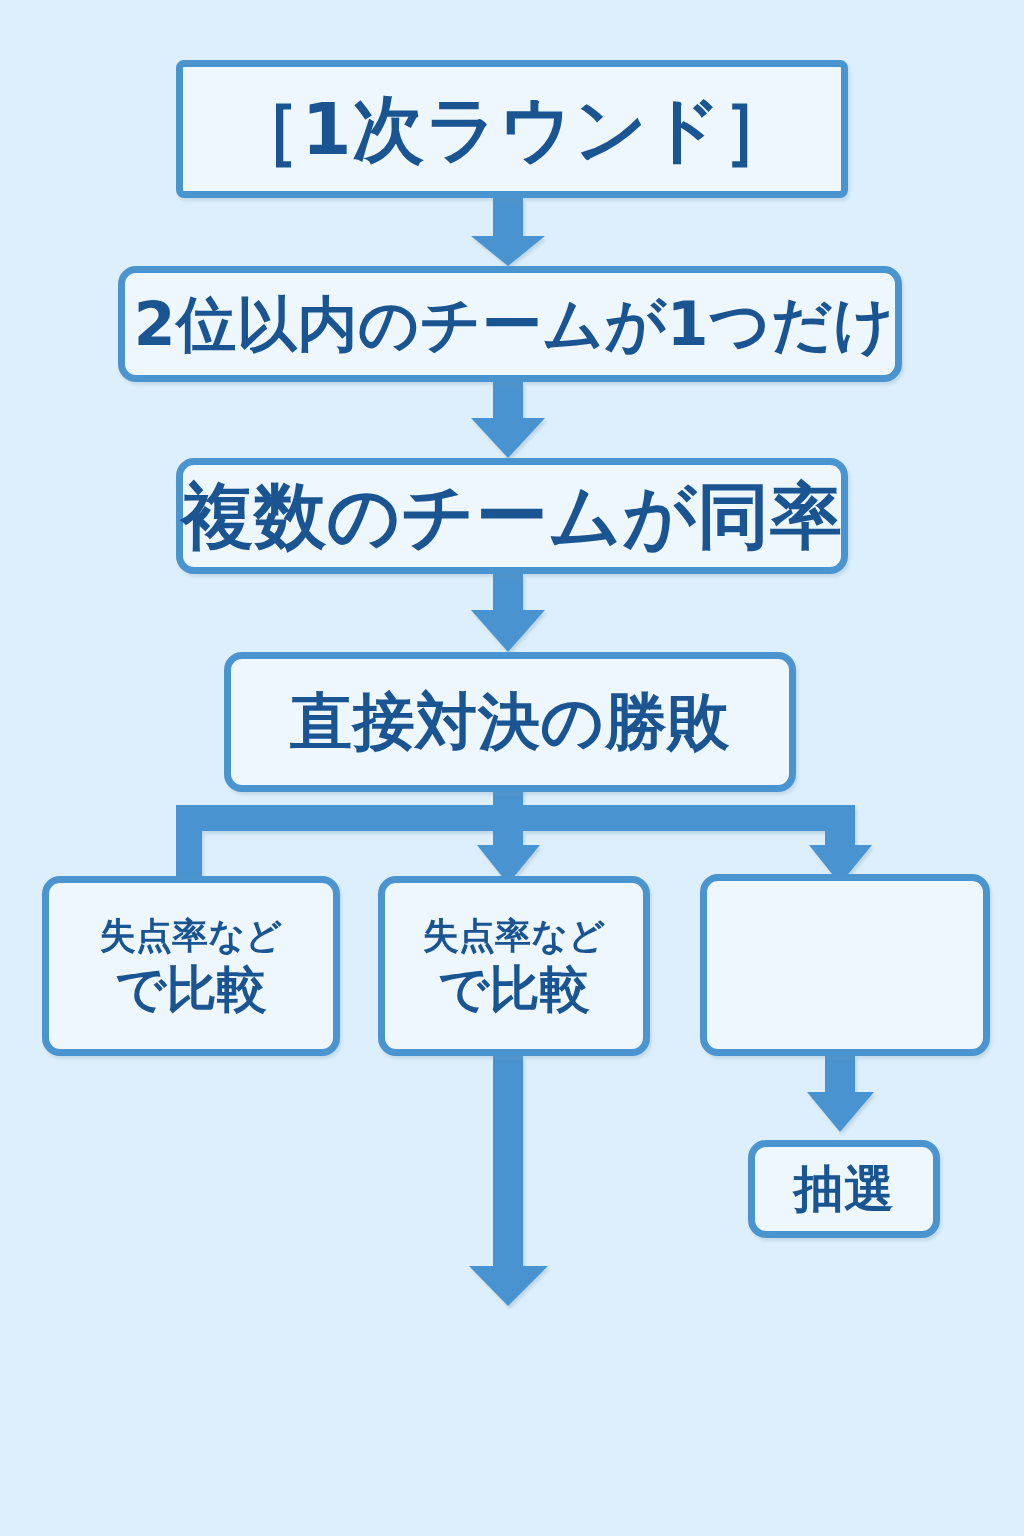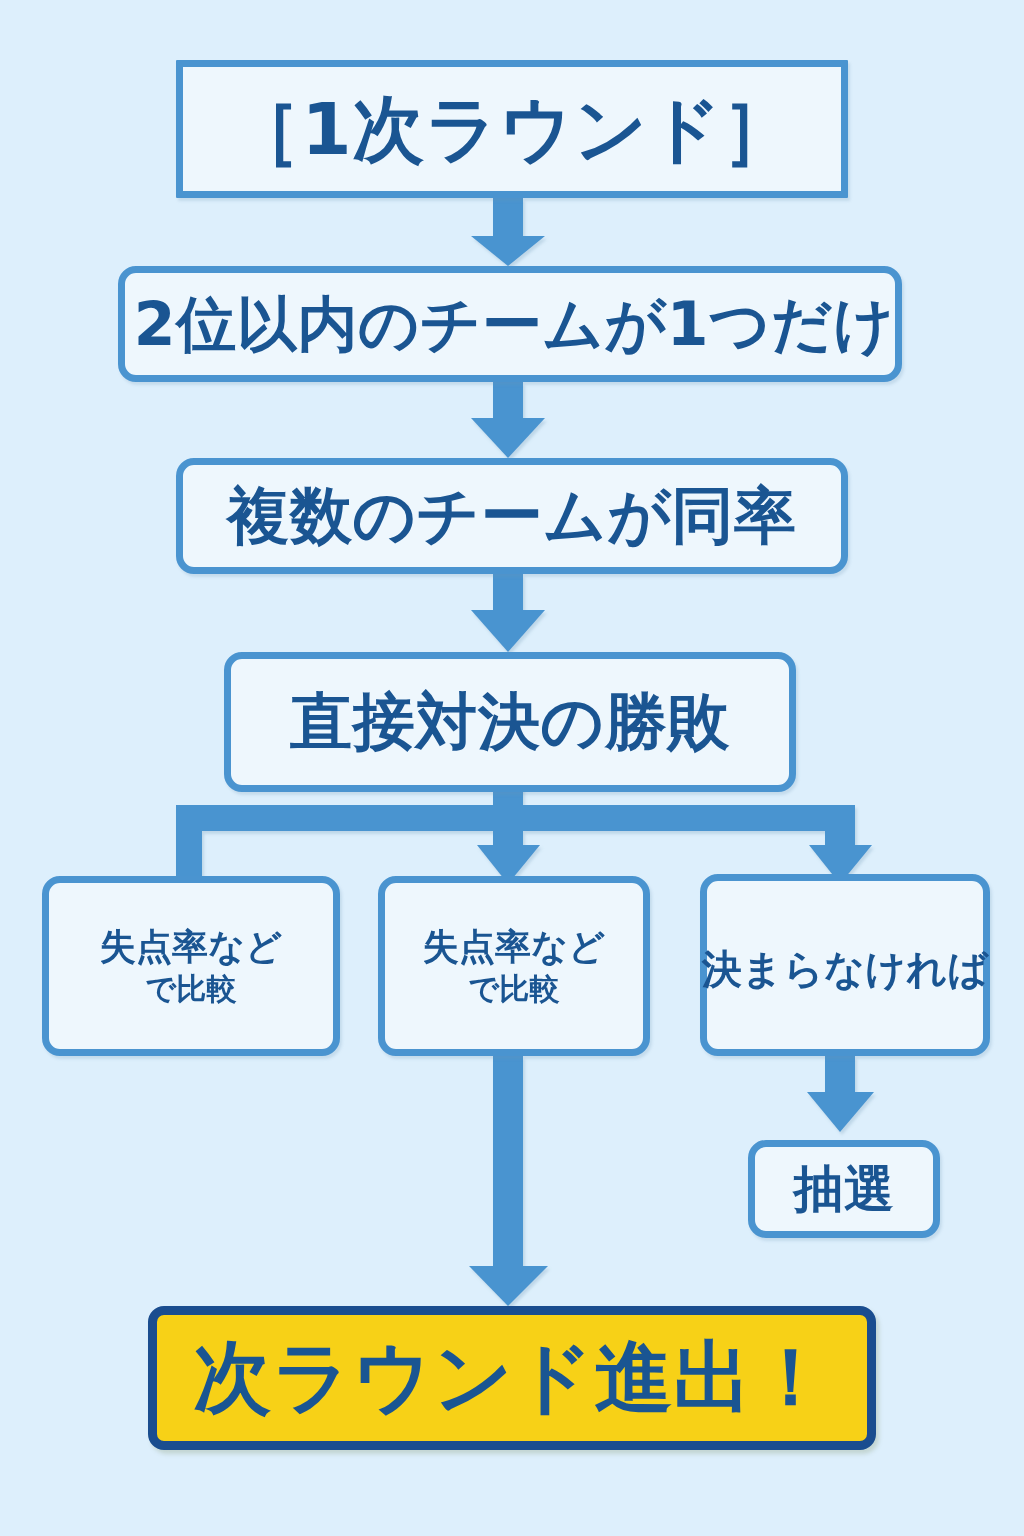--- a/index.html
+++ b/index.html
@@ -41,55 +41,55 @@
     align-items: center;
     justify-content: center;
     text-align: center;
     color: #1a5592;
     line-height: 1.04;
     font-weight: 700;
     letter-spacing: 0.01em;
     box-shadow: 2px 3px 3px rgba(110,150,180,0.22);
   }
   .node.rounded { border-radius: 18px; }
-  .node.square  { border-radius: 1px; }
+  .node.square  { border-radius: 8px; }
 
   .node .ln { display: block; white-space: nowrap; }
 
   
   #node-round1 {
     left: 176px; top: 60px; width: 672px; height: 138px;
     font-size: 72px;
   }
   #node-single-top2 {
     left: 118px; top: 266px; width: 784px; height: 116px;
     font-size: 60px;
     align-items: flex-end;
   }
   #node-tied-teams {
     left: 176px; top: 458px; width: 672px; height: 116px;
-    font-size: 62px;
+    font-size: 72px;
   }
   #node-head-to-head {
     left: 224px; top: 652px; width: 572px; height: 140px;
     font-size: 62px;
   }
   #node-goal-ratio-left {
     left: 42px; top: 876px; width: 298px; height: 180px;
   }
   #node-goal-ratio-mid {
     left: 378px; top: 876px; width: 272px; height: 180px;
   }
   #node-still-undecided {
     left: 700px; top: 874px; width: 290px; height: 182px;
   }
   #node-goal-ratio-left .ln1,
   #node-goal-ratio-mid  .ln1 { font-size: 36px; }
   #node-goal-ratio-left .ln2,
-  #node-goal-ratio-mid  .ln2 { font-size: 30px; margin-top: 8px; }
+  #node-goal-ratio-mid  .ln2 { font-size: 50px; margin-top: 8px; }
   #node-still-undecided .ln1 { font-size: 50px; }
   #node-still-undecided .ln2 { font-size: 40px; margin-top: 10px; }
 
   #node-lottery {
     left: 748px; top: 1140px; width: 192px; height: 98px;
     font-size: 50px;
   }
   #node-advance {
     left: 148px; top: 1306px; width: 728px; height: 144px;
     border: 9px solid #1a4d8f;
@@ -180,24 +180,20 @@
     <span class="ln ln1">失点率など</span>
     <span class="ln ln2">で比較</span>
   </div>
 
   <div class="node rounded" id="node-goal-ratio-mid">
     <span class="ln ln1">失点率など</span>
     <span class="ln ln2">で比較</span>
   </div>
 
   <div class="node rounded" id="node-still-undecided">
-    <span class="ln ln2">決まらなければ</span>
   </div>
 
   <div class="node rounded" id="node-lottery">
     <span class="ln">抽選</span>
   </div>
 
-  <div class="node" id="node-advance">
-    <span class="ln">次ラウンド進出！</span>
-  </div>
 
 </div>
 
 </body></html>

